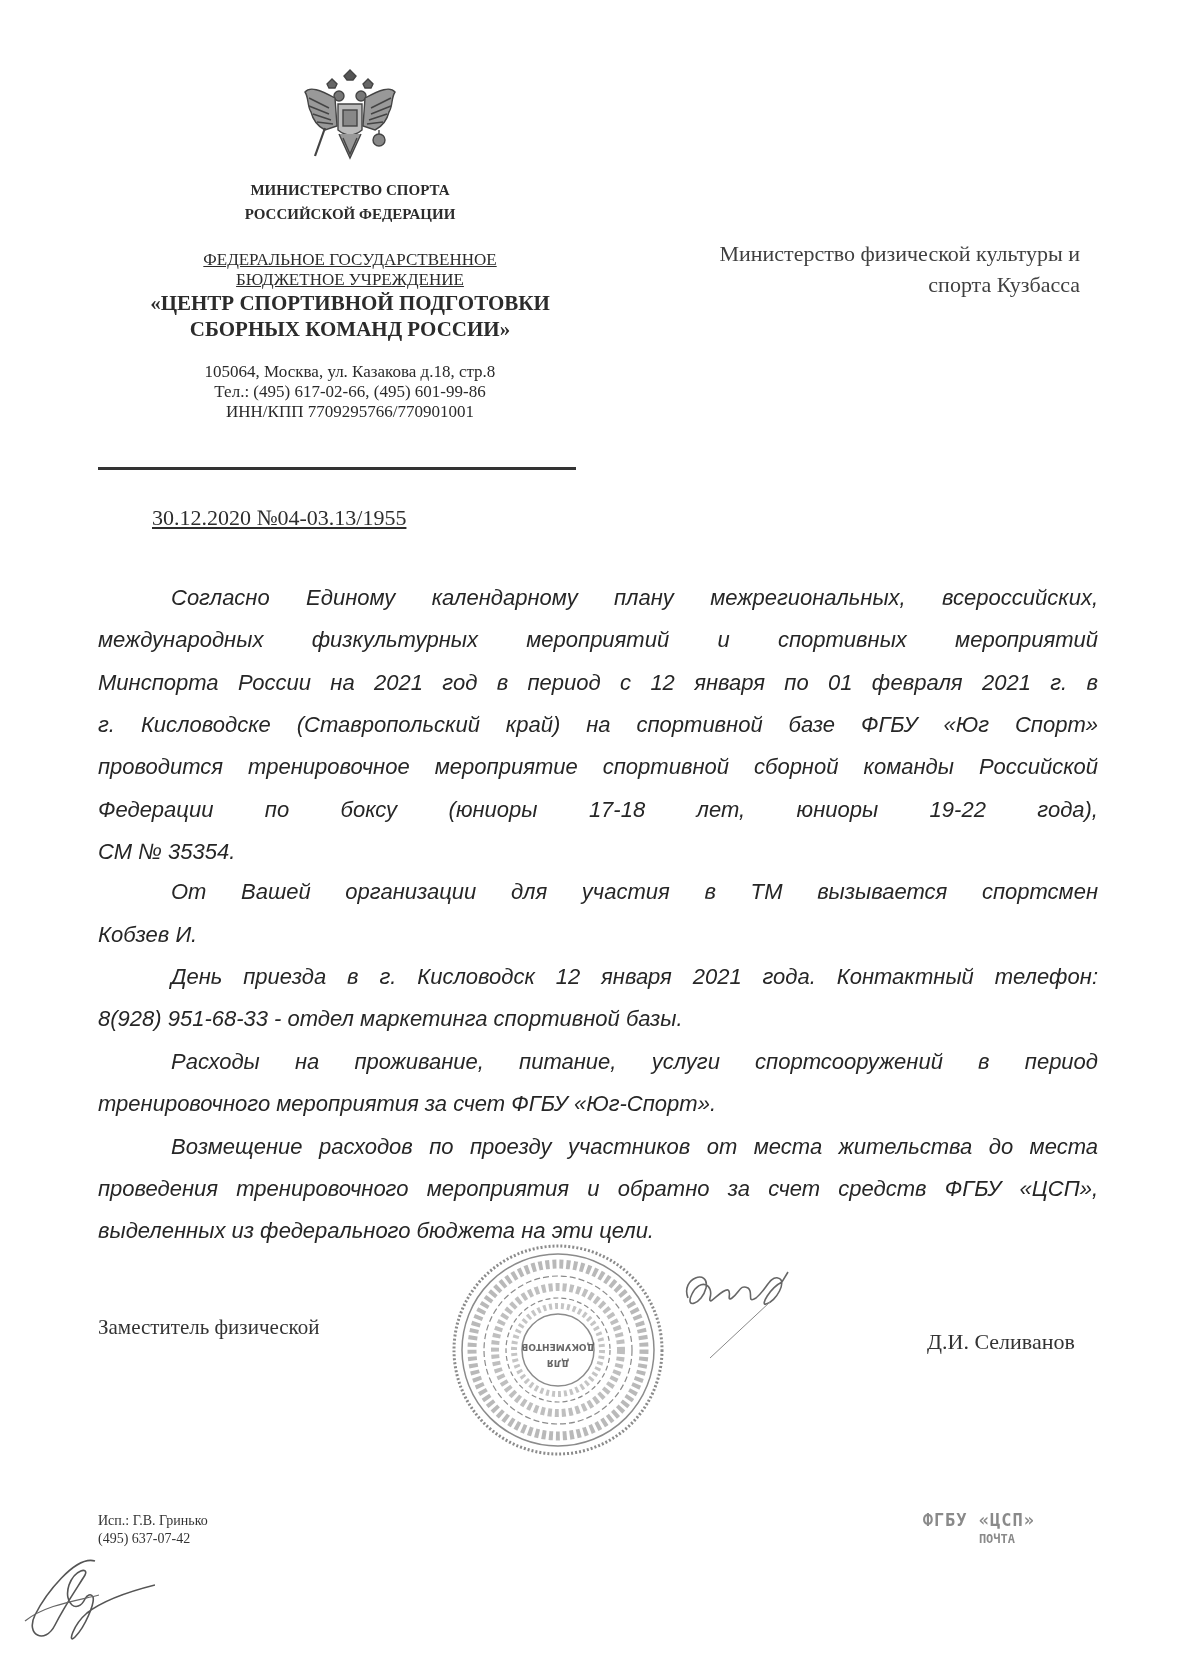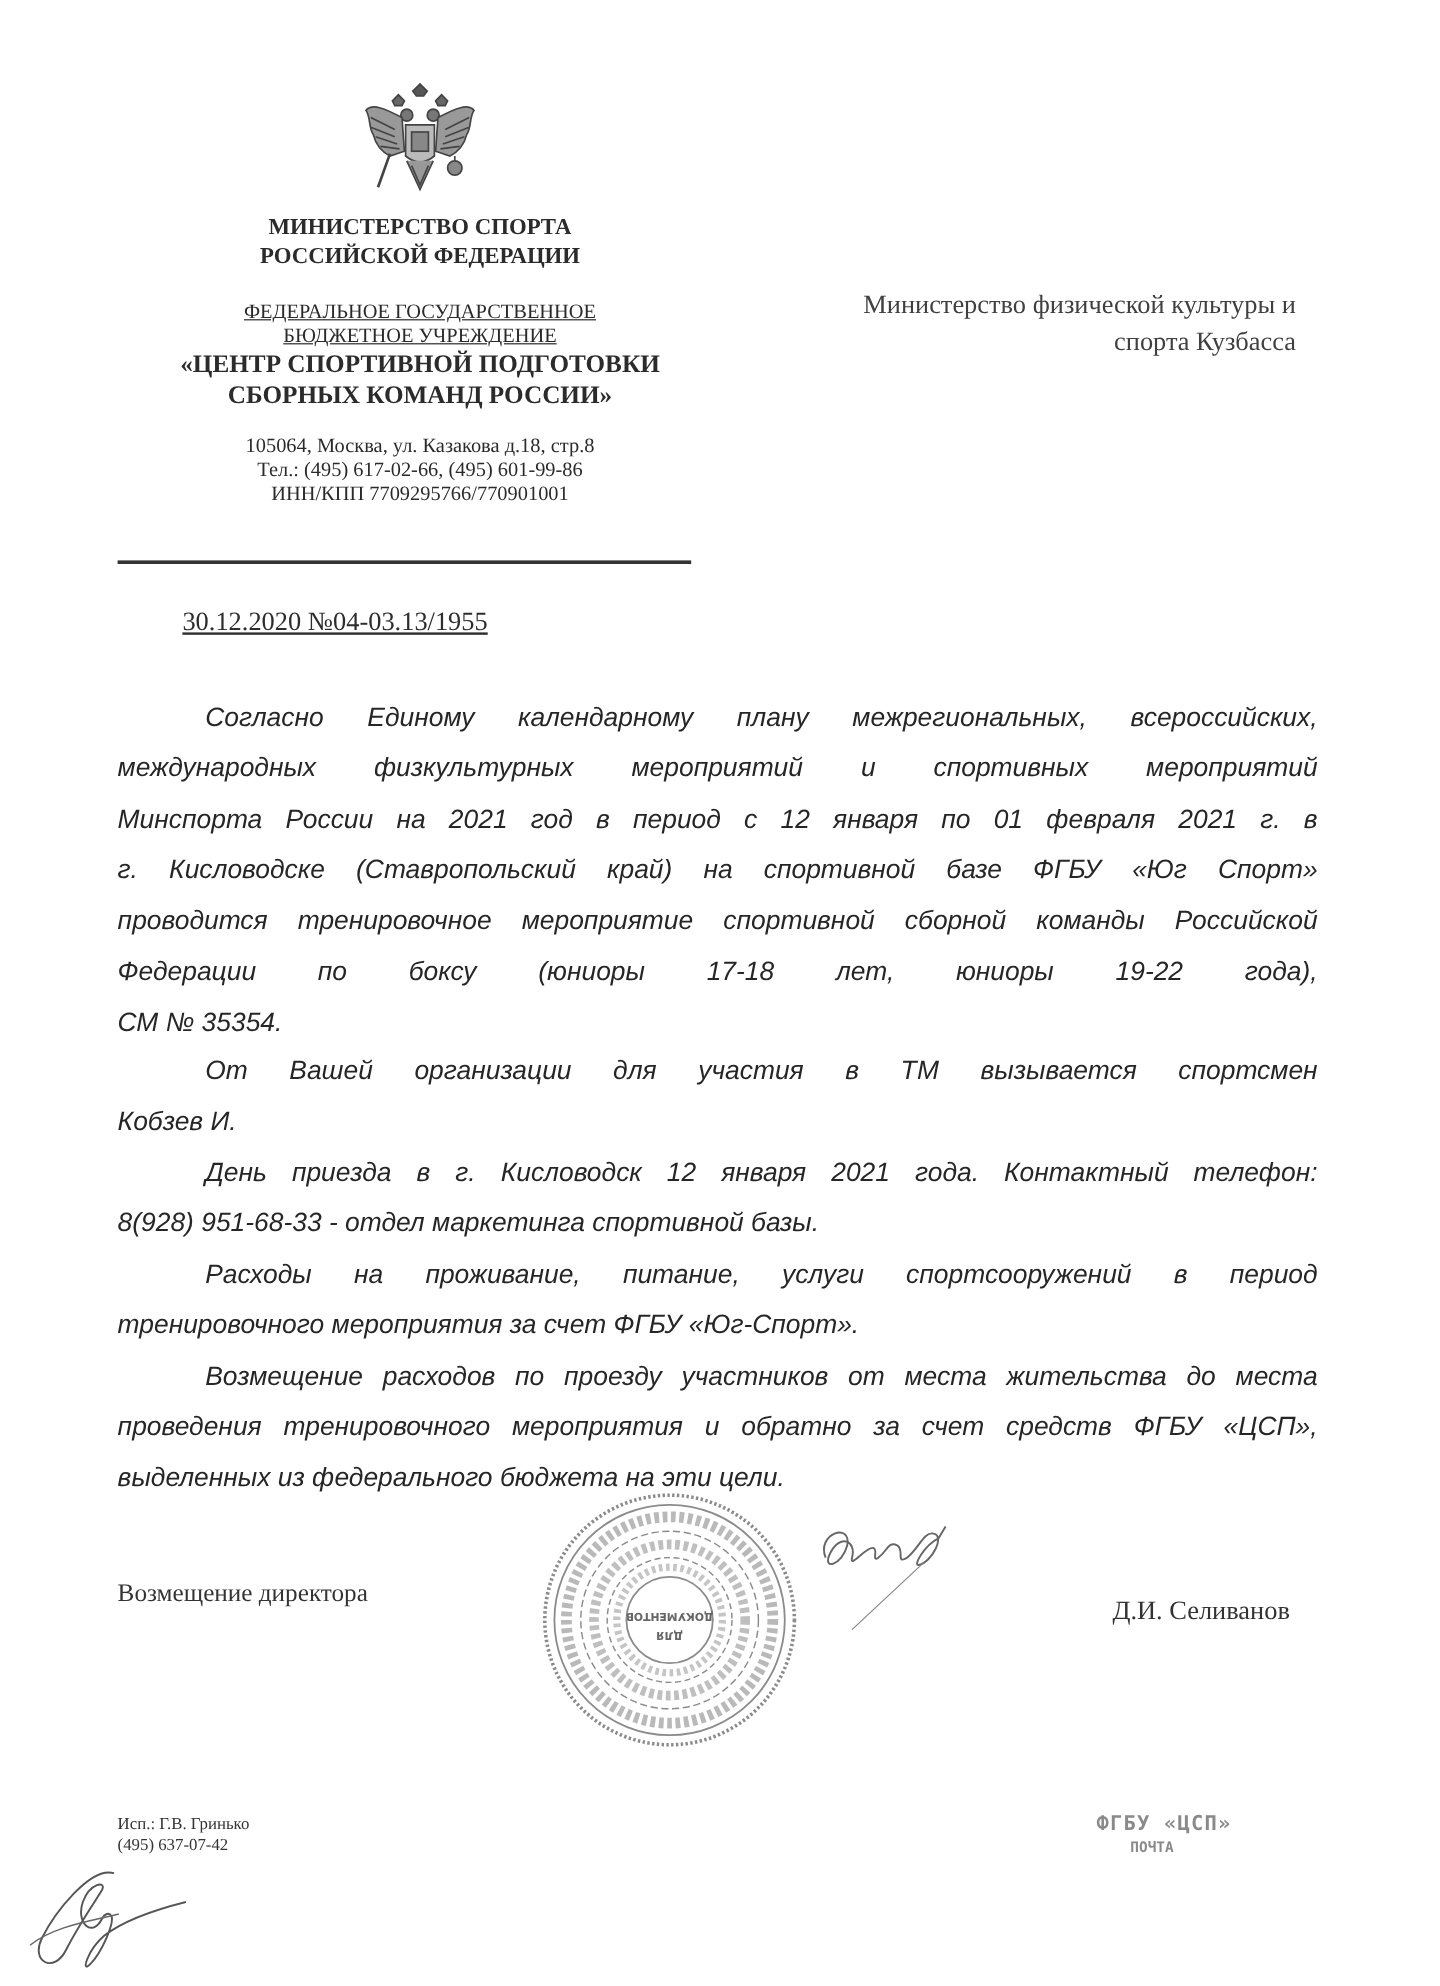--- a/index.html
+++ b/index.html
@@ -3,21 +3,21 @@
 <meta charset="utf-8">
 <style>
   html, body { margin: 0; padding: 0; background: #ffffff; }
   body { width: 1200px; height: 1655px; position: relative; overflow: hidden; color: #2a2a2a; }
   .abs { position: absolute; }
   .serif { font-family: "Liberation Serif", "DejaVu Serif", serif; }
 
   
   #emblem { left: 295px; top: 68px; width: 110px; height: 110px; }
   .lh-bold { font-weight: bold; text-align: center; color: #2b2b2b; }
-  #ministry { left: 150px; top: 178px; width: 400px; font-size: 19px; line-height: 24px; }
+  #ministry { left: 150px; top: 178px; width: 400px; font-size: 15px; line-height: 24px; }
   #fgbu-type { left: 130px; top: 250px; width: 440px; font-size: 17px; line-height: 20px; text-align: center; font-weight: normal; text-decoration: underline; }
   #fgbu-name { left: 100px; top: 290px; width: 500px; font-size: 21px; line-height: 26px; }
   #address { left: 130px; top: 362px; width: 440px; font-size: 17px; line-height: 20px; text-align: center; }
   #rule { left: 98px; top: 467px; width: 478px; height: 3px; background: #333; }
 
   #recipient { left: 600px; top: 238px; width: 480px; font-size: 22px; line-height: 31px; text-align: right; color: #404040; }
 
   #outnum { left: 152px; top: 504px; font-size: 22px; line-height: 28px; text-decoration: underline; color: #2d2d2d; }
 
   
@@ -44,21 +44,21 @@
 
   
   #sign-title { left: 98px; top: 1315px; font-size: 21px; color: #333; }
   #sign-name { left: 927px; top: 1313px; font-size: 22px; color: #333; margin-top: 16px; }
   #stamp { left: 448px; top: 1240px; width: 220px; height: 220px; }
   #signature { left: 670px; top: 1258px; width: 140px; height: 110px; }
 
   #executor { left: 98px; top: 1512px; font-size: 14px; line-height: 18px; color: #333; }
   #exec-sign { left: 15px; top: 1555px; width: 140px; height: 95px; }
 
-  #mail-stamp { left: 905px; top: 1510px; width: 130px; text-align: center; color: #8a8a8a; font-family: "DejaVu Sans Mono", monospace; font-weight: bold; }
+  #mail-stamp { left: 905px; top: 1510px; width: 130px; text-align: right; color: #8a8a8a; font-family: "DejaVu Sans Mono", monospace; font-weight: bold; }
   #mail-stamp .l1 { font-size: 17px; letter-spacing: 1px; }
   #mail-stamp .l2 { font-size: 12px; margin-top: 2px; margin-right: 20px; }
 </style>
 </head>
 <body>
 
 <div id="emblem" class="abs">
   <svg width="110" height="110" viewBox="0 0 110 110">
     <g fill="none" stroke="#444" stroke-width="1.4">
 
@@ -162,21 +162,21 @@
       <span class="inner">Возмещение расходов по проезду участников от места жительства до места</span>
     </div>
     <div class="bodyline" style="top: 1174px; font-stretch: condensed;">
       <span class="inner">проведения тренировочного мероприятия и обратно за счет средств ФГБУ «ЦСП»,</span>
     </div>
     <div class="bodyline last" style="top: 1216px; font-stretch: condensed;">
       <span class="inner">выделенных из федерального бюджета на эти цели.</span>
     </div>
   </div>
 
-<div id="sign-title" class="abs serif">Возмещение директора</div>
+<div id="sign-title" class="abs serif">Заместитель физической</div>
 
 <div id="stamp" class="abs">
   <svg width="220" height="220" viewBox="0 0 220 220">
     <g fill="none" stroke="#777" opacity="0.85">
       <circle cx="110" cy="110" r="104" stroke-width="3" stroke-dasharray="2 2"></circle>
       <circle cx="110" cy="110" r="96" stroke-width="1.5"></circle>
       <circle cx="110" cy="110" r="74" stroke-width="1.2" stroke-dasharray="6 3"></circle>
       <circle cx="110" cy="110" r="52" stroke-width="1.2" stroke-dasharray="5 3"></circle>
       <circle cx="110" cy="110" r="36" stroke-width="1.5"></circle>
       <circle cx="110" cy="110" r="86" stroke-width="9" stroke-dasharray="4 3" opacity="0.6"></circle>

